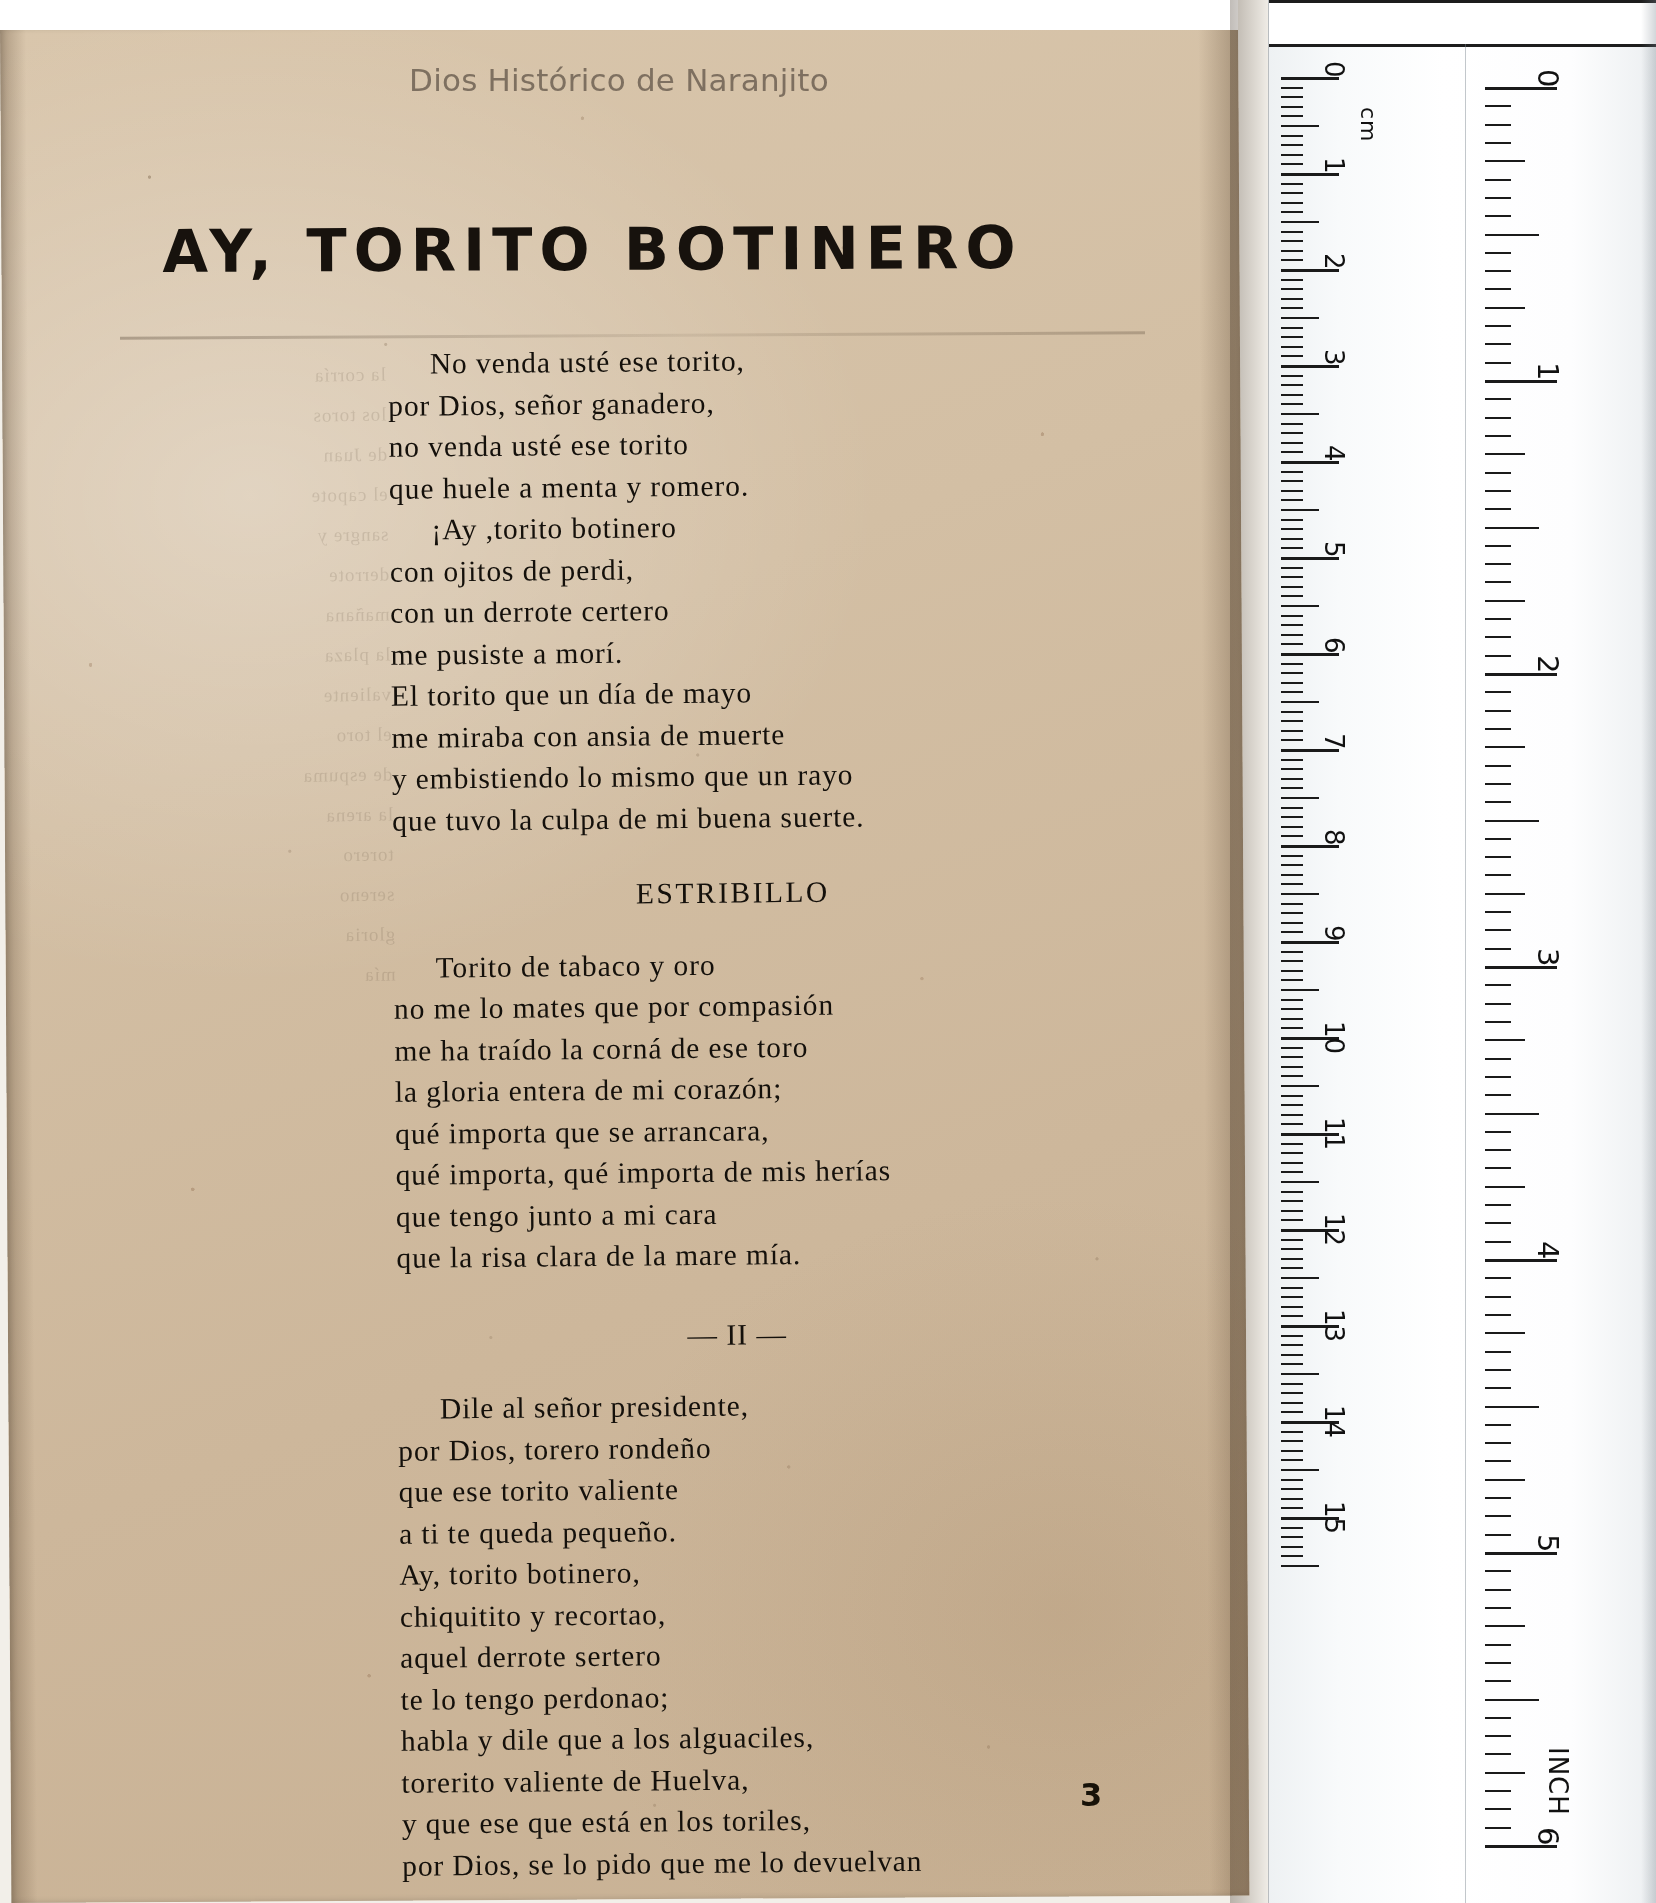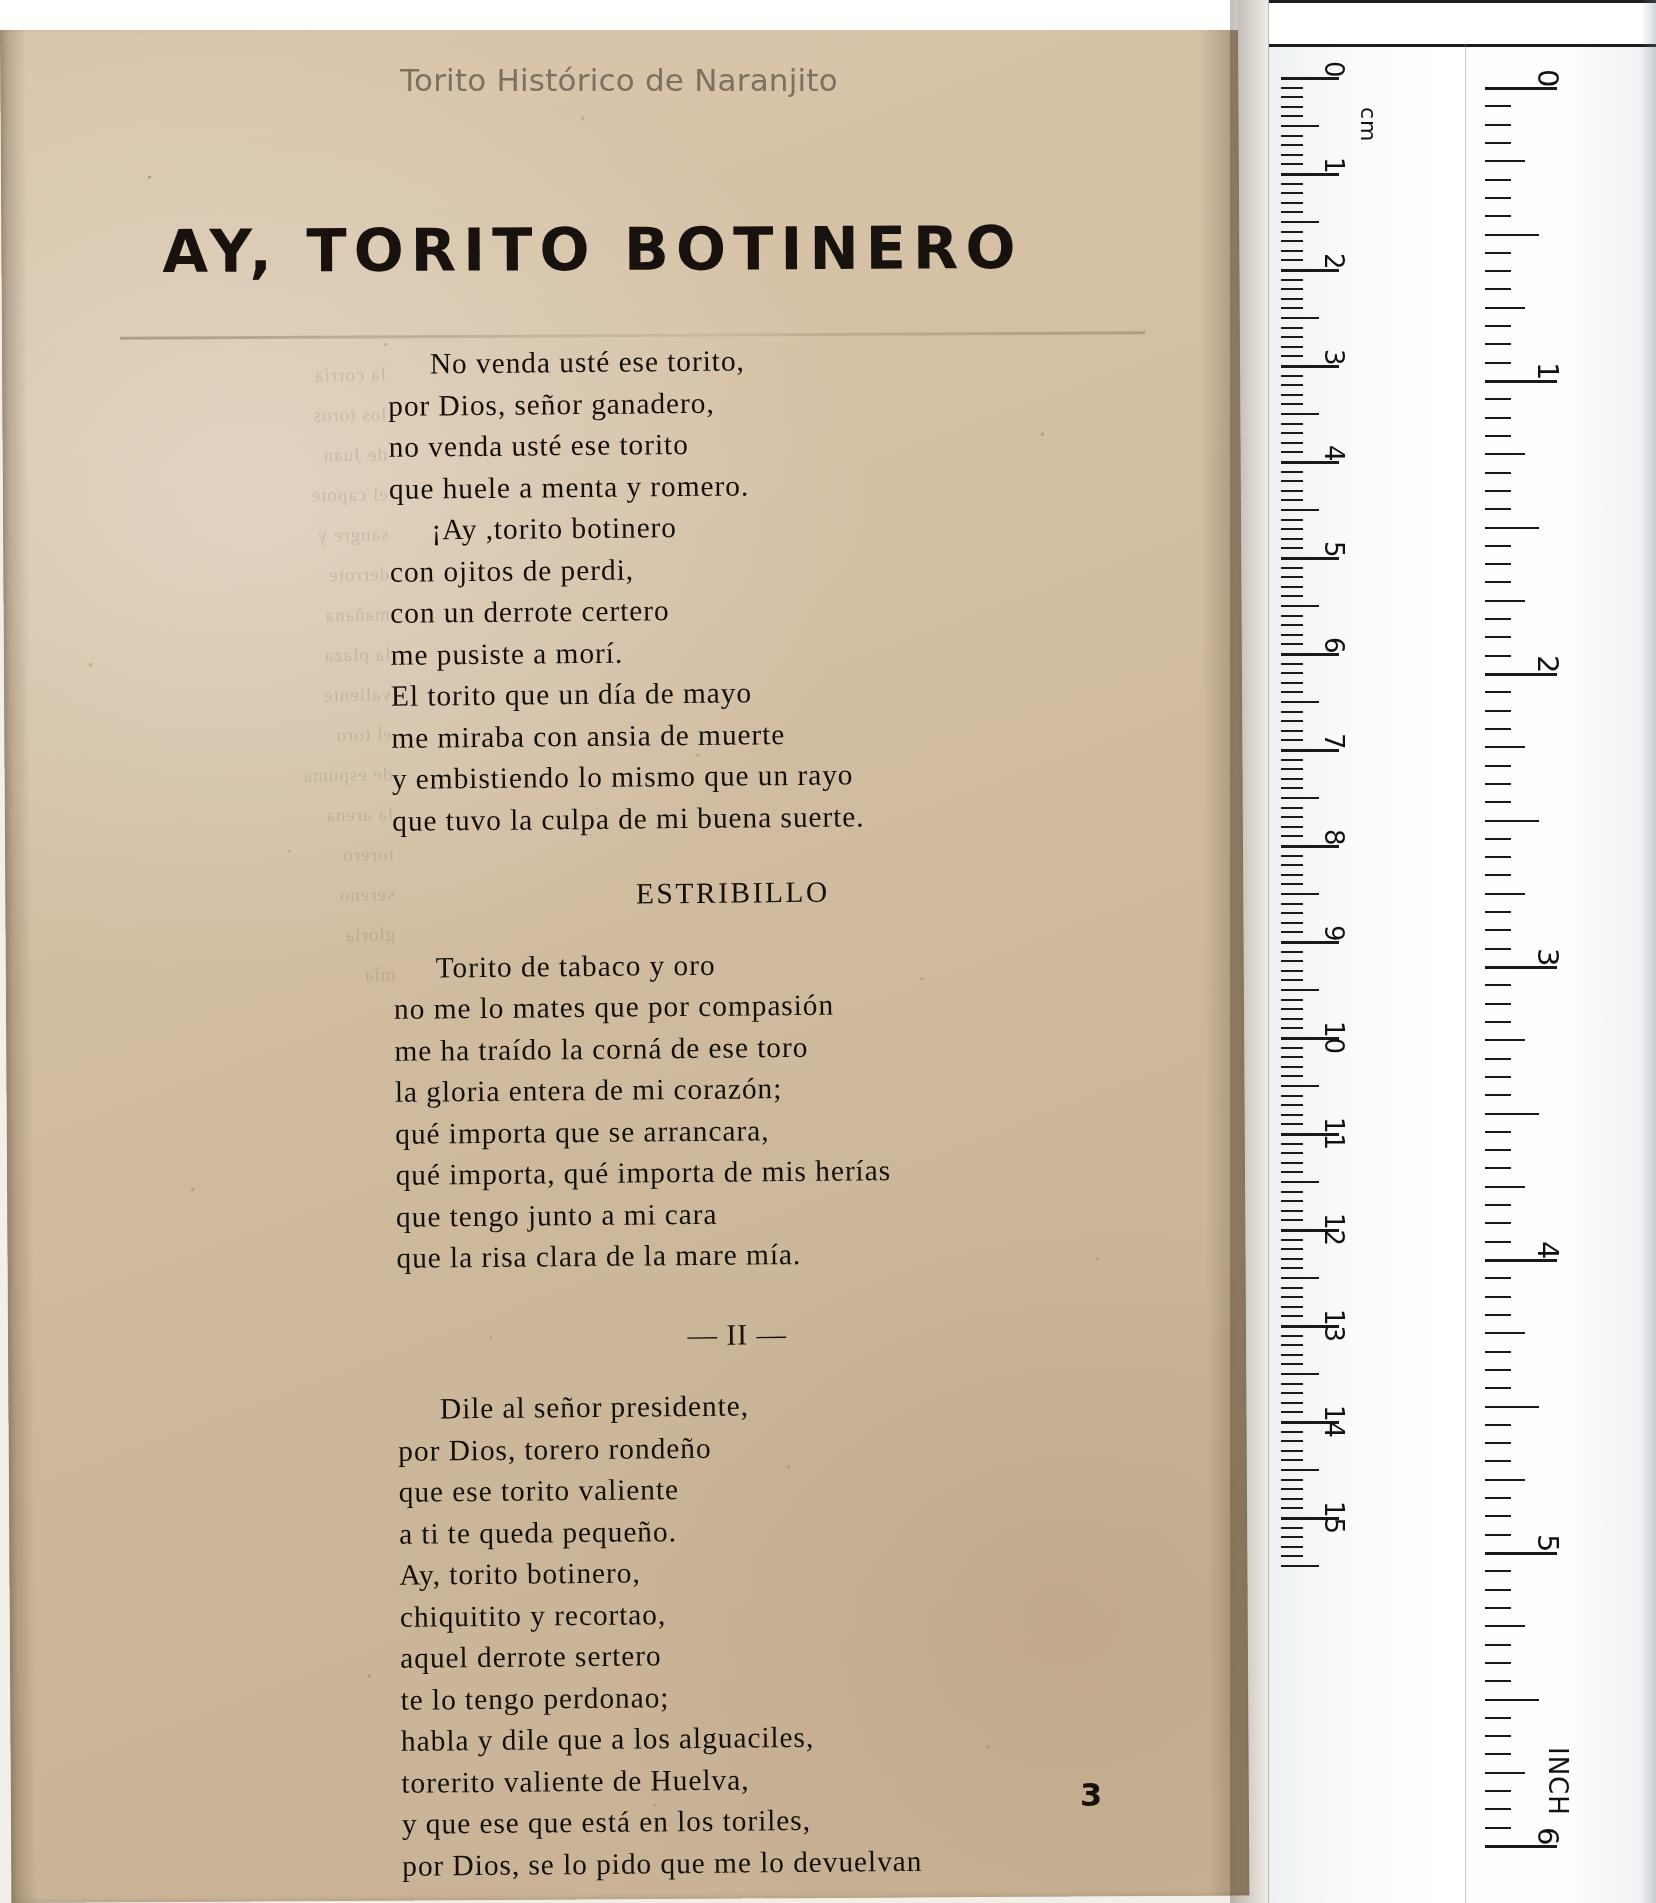--- a/index.html
+++ b/index.html
@@ -297,21 +297,21 @@
 el toro
 de espuma
 la arena
 torero
 sereno
 gloria
 mía</div>
   </div>
   <div class="scan-edge-top"></div>
 
-  <div class="watermark">Torito Histórico de Naranjito</div>
+  <div class="watermark">Dios Histórico de Naranjito</div>
 
   <div class="headline">AY, TORITO BOTINERO</div>
   <div class="rule"></div>
 
   <div class="body">
 
     <div>
       <div class="line indent">No venda usté ese torito,</div>
       <div class="line">por Dios, señor ganadero,</div>
       <div class="line">no venda usté ese torito</div>

